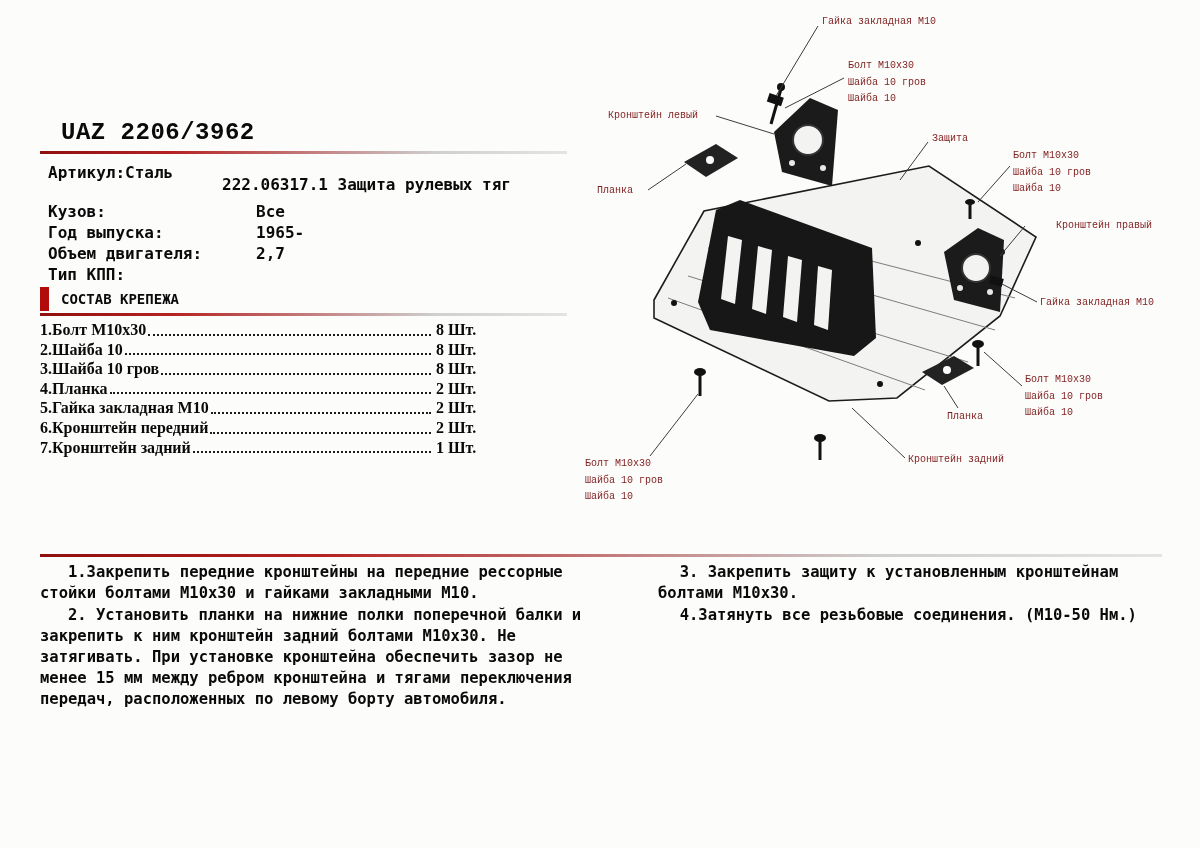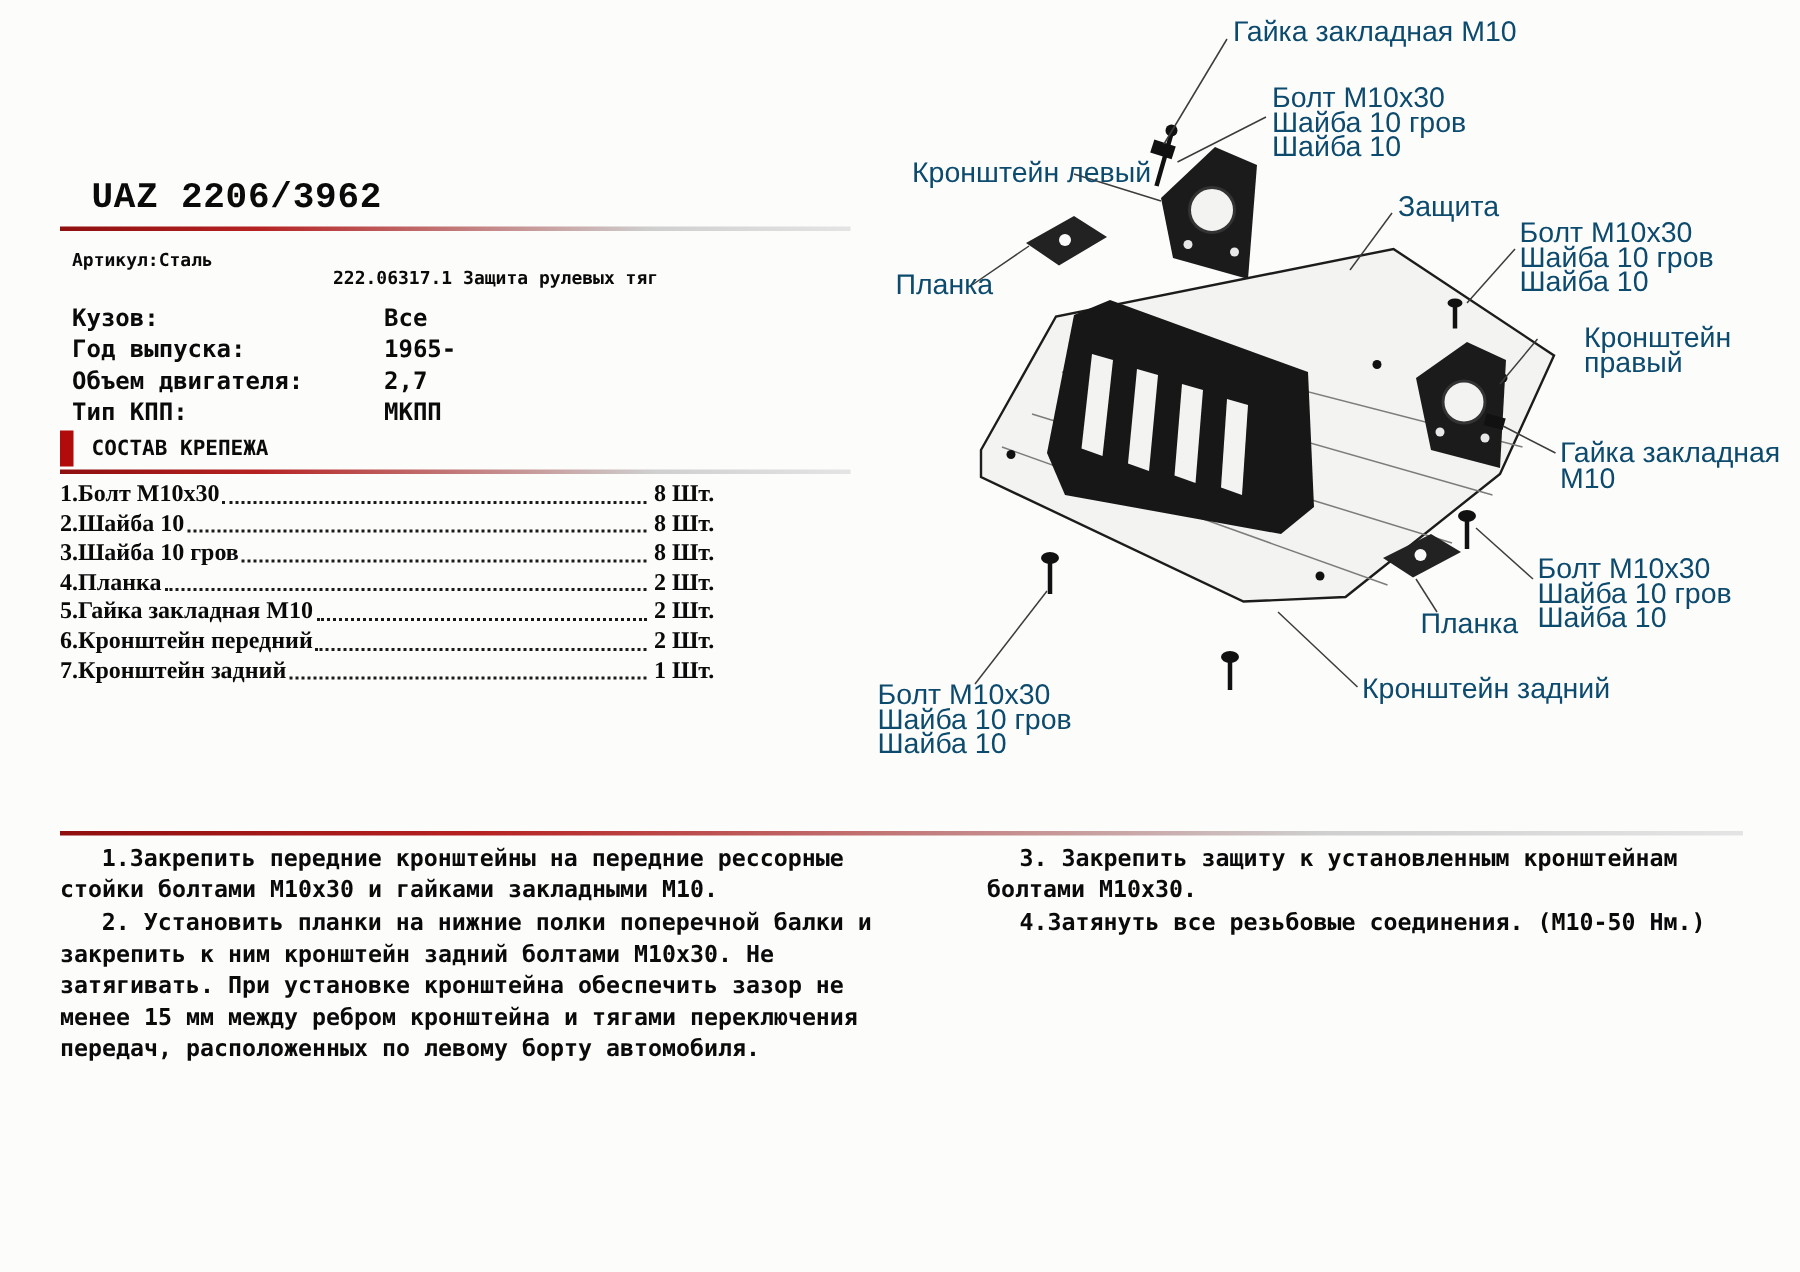--- a/index.html
+++ b/index.html
@@ -13,21 +13,21 @@
   }
   #page{position:absolute;inset:0;}
 
   
   #title-block{position:absolute;left:40px;top:119px;width:530px;display:flex;align-items:flex-start;font-family:Liberation Mono, monospace;}
   .red-bar{width:9px;background:#b20b0b;margin-right:12px;flex:none;}
   #model-title{font-size:24px;font-weight:bold;margin:0;line-height:28px;letter-spacing:0.5px;}
   .rule{position:absolute;height:3px;background:linear-gradient(90deg,#8f0f0f 0%,#b62222 25%,#cfcfcf 75%,#e4e4e4 100%);}
   #title-rule{left:40px;top:151px;width:527px;}
 
-  #article-row{position:absolute;left:40px;top:162px;width:530px;display:flex;font-size:12px;font-weight:bold;line-height:22px;}
+  #article-row{position:absolute;left:40px;top:162px;width:530px;display:flex;font-size:16px;font-weight:bold;line-height:22px;}
   #article-row .lbl{flex:none;width:174px;padding-left:8px;}
   #article-row .val{flex:1;margin-top:12px;}
 
   #specs{position:absolute;left:40px;top:201px;width:530px;font-size:16px;font-weight:bold;}
   .spec-row{display:flex;line-height:21px;padding-left:8px;}
   .spec-label{flex:none;width:208px;}
   .spec-value{flex:1;}
 
   .section-header{position:absolute;display:flex;align-items:stretch;}
   .section-header .section-title{font-size:14px;font-weight:bold;line-height:24px;margin:0;}
@@ -48,22 +48,22 @@
   .instr-col p{margin:0 0 1px 0;text-indent:1.8em;}
   #instr-left{flex:none;width:578px;margin-right:40px;}
   #instr-right{flex:none;width:505px;}
   #instr-right p{text-indent:1.4em;}
 
   
   #diagram{position:absolute;left:570px;top:0;width:630px;height:530px;}
   #diagram-svg{position:absolute;left:0;top:0;width:630px;height:530px;}
   .dlabel{
     position:absolute;
-    font-family:Liberation Sans, sans-serif;
-    font-size:19px;color:#0c4a6e;line-height:16.5px;
+    font-family:Liberation Mono, monospace;
+    font-size:10px;color:#7f1d1d;line-height:16.5px;
     white-space:pre-line;
   }
   #lbl-nut-top{left:252px;top:14px;}
   #lbl-bolt-top-left{left:278px;top:58px;}
   #lbl-bracket-left{left:38px;top:108px;}
   #lbl-planka-left{left:27px;top:183px;}
   #lbl-shield{left:362px;top:131px;}
   #lbl-bolt-right{left:443px;top:148px;}
   #lbl-bracket-right{left:458px;top:218px;margin-left:28px;}
   #lbl-nut-right{left:470px;top:295px;}
@@ -96,21 +96,20 @@
     <div class="spec-row">
       <span class="spec-label">Год выпуска:</span>
       <span class="spec-value">1965-</span>
     </div>
     <div class="spec-row">
       <span class="spec-label">Объем двигателя:</span>
       <span class="spec-value">2,7</span>
     </div>
     <div class="spec-row">
       <span class="spec-label">Тип КПП:</span>
-      <span class="spec-value">МКПП</span>
     </div>
   </div>
 
   <div id="hw-header" class="section-header">
     <div class="red-bar"></div>
     <h2 class="section-title">СОСТАВ КРЕПЕЖА</h2>
   </div>
   <div id="hw-rule" class="rule"></div>
 
   <div id="hw-list">

